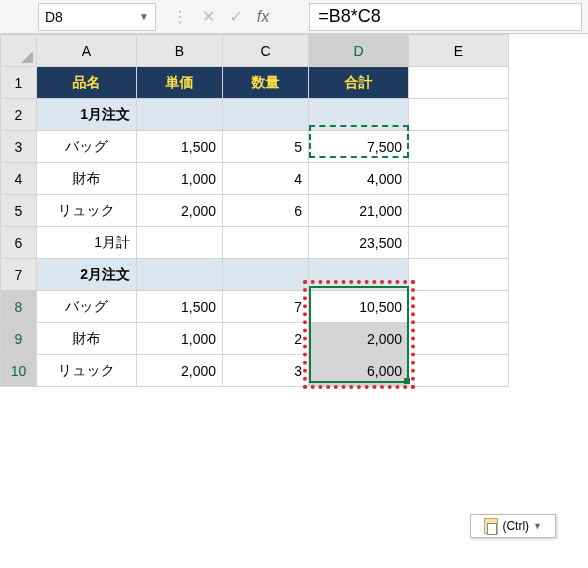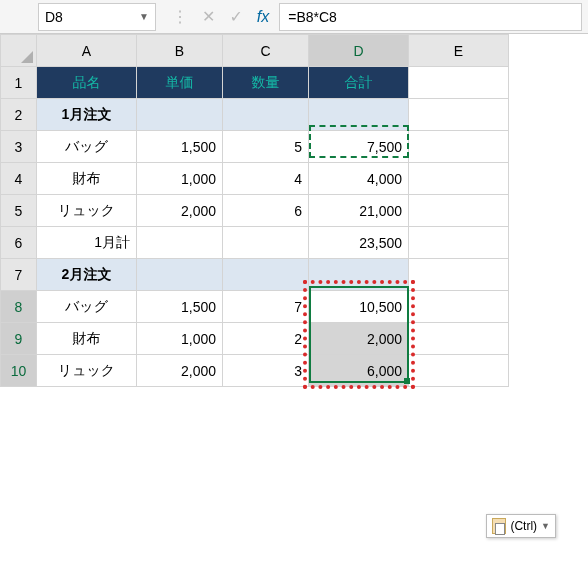--- a/index.html
+++ b/index.html
@@ -28,31 +28,32 @@
   margin: 0 6px;
   display: flex;
   align-items: center;
   justify-content: space-between;
   padding: 0 6px;
   font-size: 14px;
 }
 .name-box .dd { color: #666; font-size: 10px; }
 .fb-icons { display: flex; align-items: center; gap: 14px; color: #bbb; margin: 0 10px; }
 .fb-icons span { font-size: 16px; }
-.fx { font-style: italic; color: #0369a1; font-size: 14px; }
+.fx { font-style: italic; color: #737373; font-size: 14px; }
 .formula-input {
   flex: 1;
   height: 28px;
   background: #fff;
   border: 1px solid #ccc;
   margin-right: 6px;
   padding: 0 8px;
   display: flex;
   align-items: center;
-  font-size: 14px;
+  font-size: 18px;
+  margin-left: 30px;
 }
 .grid { position: relative; }
 table { border-collapse: collapse; table-layout: fixed; }
 th, td {
   border: 1px solid #d4d4d4;
   height: 32px;
   padding: 0 6px;
   background: #fff;
   font-size: 14px;
   overflow: hidden;
@@ -70,25 +71,25 @@
 }
 .colh { height: 26px; }
 .rowh { width: 36px; text-align: center; background: #e6e6e6; }
 .col-A { width: 100px; }
 .col-B { width: 86px; }
 .col-C { width: 86px; }
 .col-D { width: 100px; }
 .col-E { width: 100px; }
 .hdr-row td {
   background: #1f3a5f;
-  color: #14b8a6;
-  font-weight: normal;
+  color: #fde047;
+  font-weight: bold;
   text-align: center;
 }
-.subhdr td { background: #dce6f1; font-weight: bold; text-align: center; }
+.subhdr td { background: #dce6f1; font-weight: bold; text-align: right; }
 .num { text-align: right; }
 .txt { text-align: center; }
 .active-hdr { background: #cfcfcf !important; color: #0a6b3d; }
 td.selected { background: #d5d5d5; }
 td.active { background: #fff; }
 .copy-outline {
   position: absolute;
   border: 2px dashed #107c41;
   pointer-events: none;
 }
@@ -108,21 +109,21 @@
   right: -3px; bottom: -3px;
   width: 6px; height: 6px;
   background: #107c41;
 }
 .paste-btn {
   position: absolute;
   right: 32px;
   bottom: 30px;
   background: #fff;
   border: 1px solid #bbb;
-  padding: 3px 5px;
+  padding: 3px 13px;
   font-size: 12px;
   display: flex;
   align-items: center;
   gap: 4px;
   box-shadow: 1px 1px 3px rgba(0,0,0,0.2);
 }
 .paste-btn .ic {
   width: 14px; height: 16px;
   background: linear-gradient(#f5deb3, #f5deb3);
   border: 1px solid #c9a85b;

